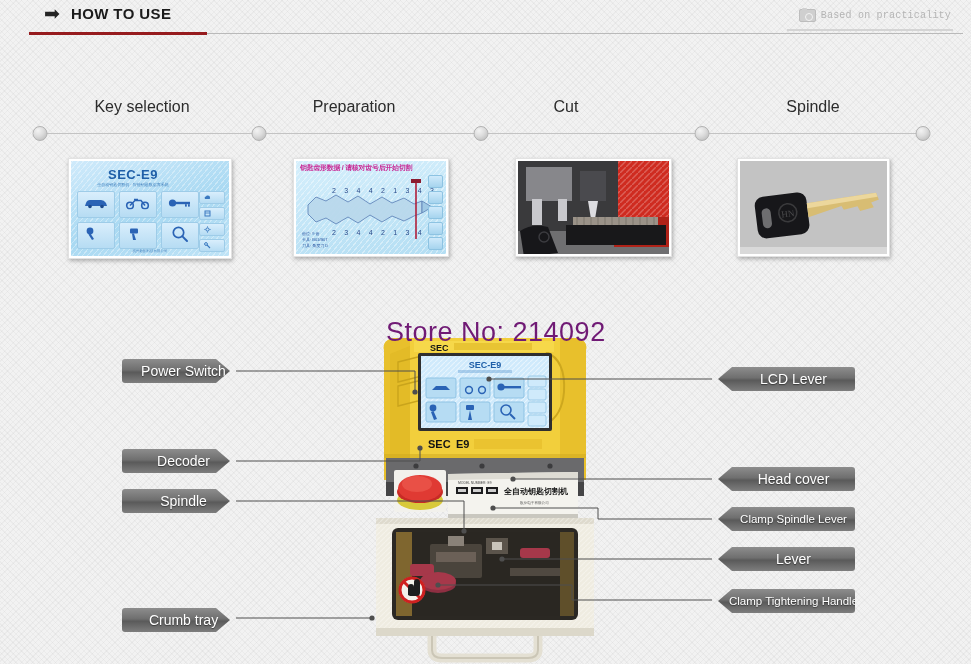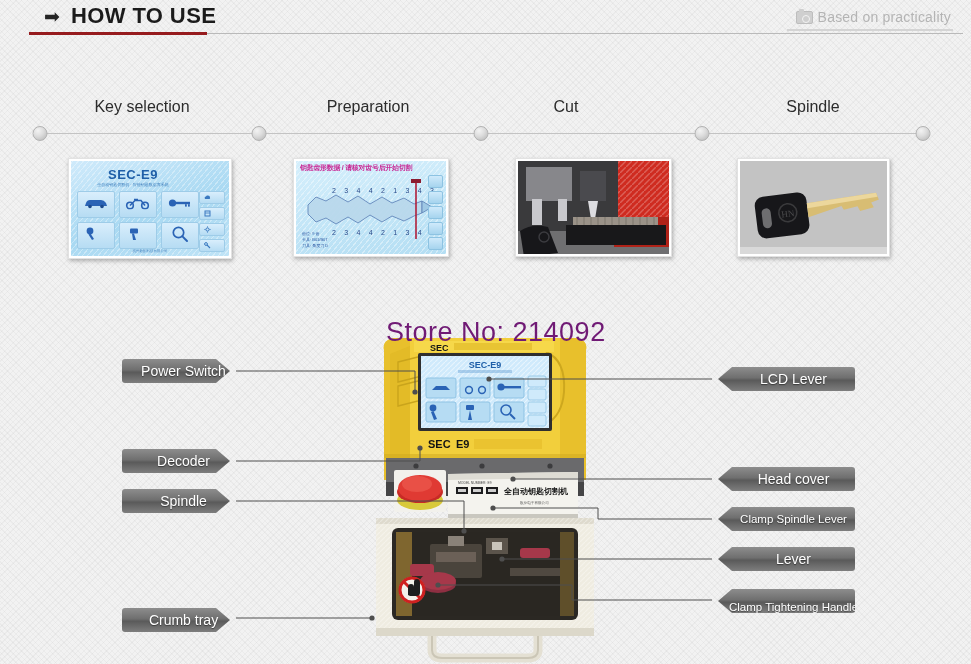--- a/index.html
+++ b/index.html
@@ -29,21 +29,21 @@
     align-items: center;
     gap: 11px;
   }
   #header-arrow {
     font-size: 19px;
     color: #242424;
     line-height: 1;
     margin-top: 1px;
   }
   #header-title {
-    font-size: 22px;
+    font-size: 15px;
     font-weight: bold;
     color: #1b1b1b;
     letter-spacing: 0.4px;
     white-space: nowrap;
   }
   #header-rule-red {
     position: absolute;
     left: 29px; top: 32px;
     width: 178px; height: 3px;
     background: #961b1e;
@@ -79,22 +79,22 @@
   }
   #badge-cam::after {
     content: "";
     position: absolute;
     left: 2px; top: -2.5px;
     width: 5px; height: 3px;
     background: #cfcfcf;
     border-radius: 1px 1px 0 0;
   }
   #badge-text {
-    font-family: Liberation Sans, sans-serif;
-    font-size: 14px;
+    font-family: Liberation Mono, monospace;
+    font-size: 10px;
     color: #b4b4b4;
     letter-spacing: 0.2px;
     white-space: nowrap;
   }
   #badge-rule {
     position: absolute;
     right: 18px; top: 29px;
     width: 166px; height: 2px;
     background: #d4d4d4;
   }
@@ -280,21 +280,21 @@
   <div id="badge">
     <span id="badge-cam"></span>
     <span id="badge-text">Based on practicality</span>
   </div>
   <div id="badge-rule"></div>
 </div>
 
 <div id="steps">
 
   <div class="step-label" style="left:142px">Key selection</div>
-  <div class="step-label" style="left:368px">Preparation</div>
+  <div class="step-label" style="left:354px">Preparation</div>
   <div class="step-label" style="left:566px">Cut</div>
   <div class="step-label" style="left:813px">Spindle</div>
 
   <div id="step-line"></div>
   <div class="step-dot" style="left:40px"></div>
   <div class="step-dot" style="left:259px"></div>
   <div class="step-dot" style="left:481px"></div>
   <div class="step-dot" style="left:702px"></div>
   <div class="step-dot" style="left:923px"></div>
 
@@ -628,15 +628,15 @@
 </div>
 <div class="callout right" style="left:718px; top:467px; width:137px;">
   <span>Head cover</span>
 </div>
 <div class="callout right small" style="left:718px; top:507px; width:137px;">
   <span>Clamp Spindle Lever</span>
 </div>
 <div class="callout right" style="left:718px; top:547px; width:137px;">
   <span>Lever</span>
 </div>
-<div class="callout right small" style="left:718px; top:589px; width:137px;align-items:flex-end;">
+<div class="callout right small" style="left:718px; top:589px; width:137px;">
   <span>Clamp Tightening Handle</span>
 </div>
 
 </body></html>

